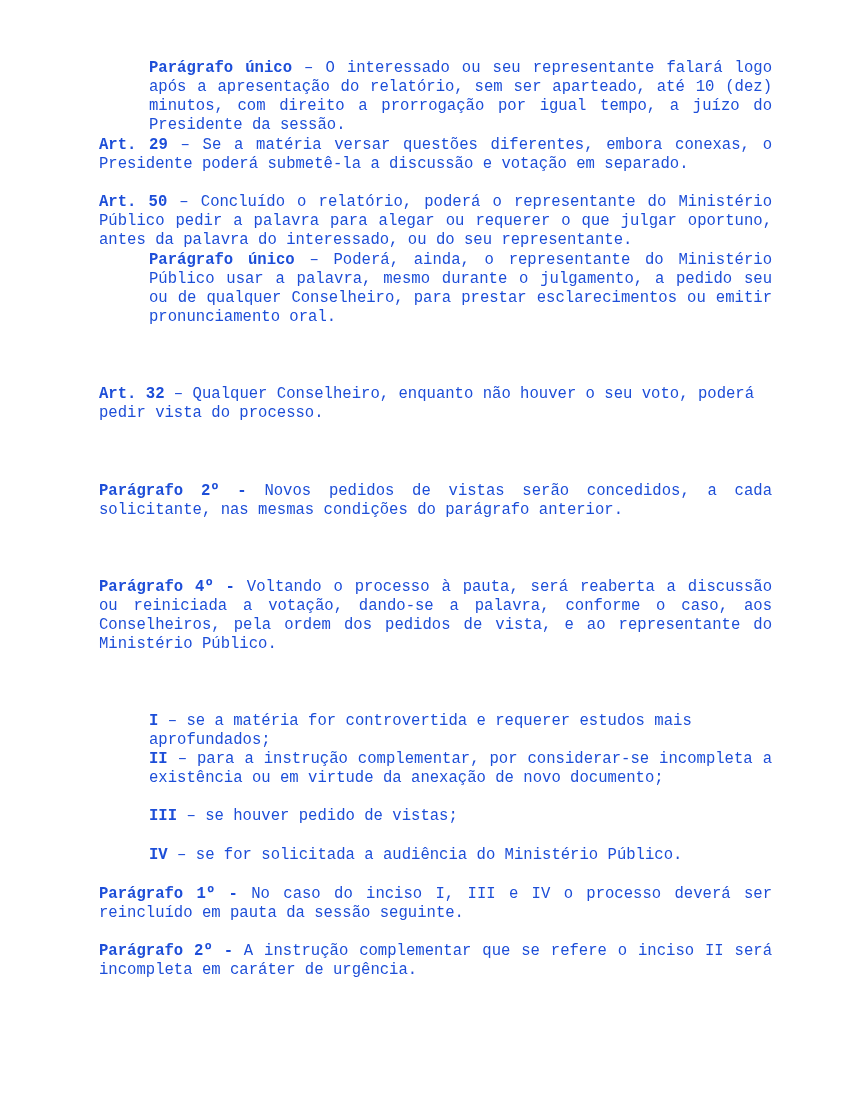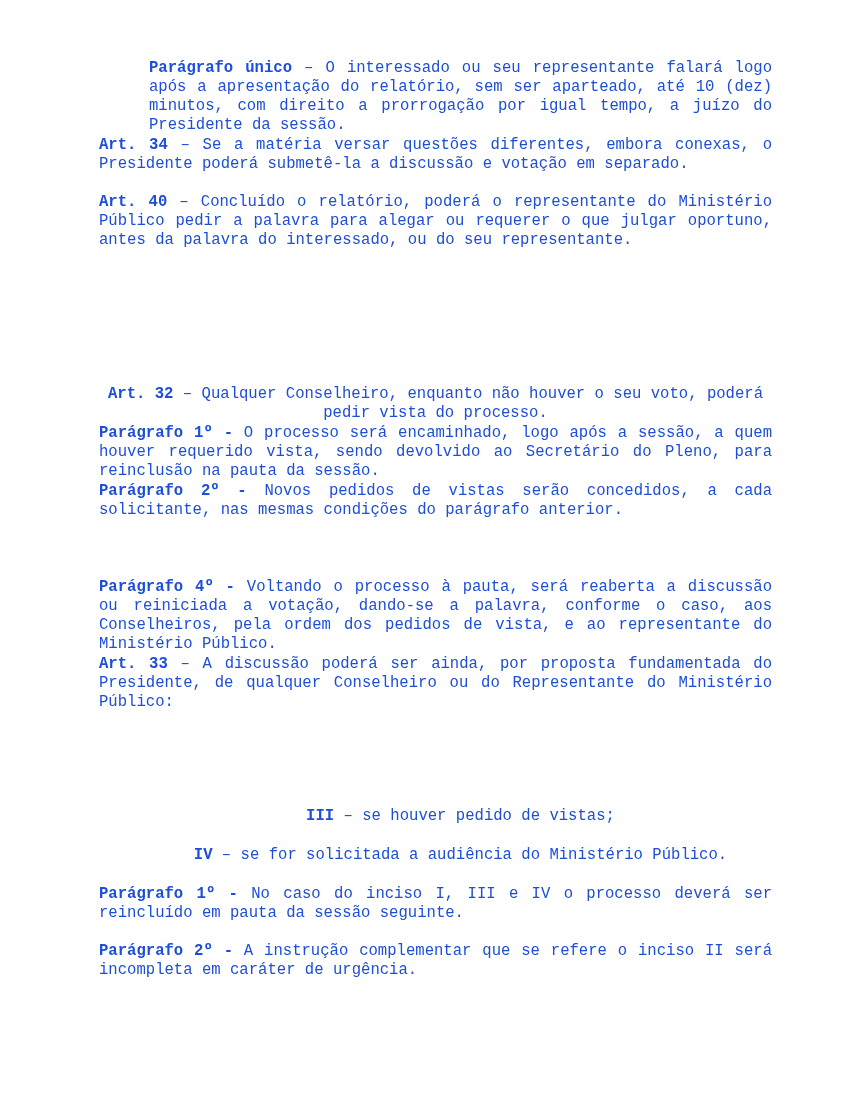--- a/index.html
+++ b/index.html
@@ -4,49 +4,50 @@
 <style>
   html, body { margin: 0; padding: 0; background: #ffffff; }
   body { width: 850px; height: 1100px; position: relative; overflow: hidden; }
   .page {
     position: absolute; left: 0; top: 0; width: 850px; height: 1100px;
     background: #ffffff; color: #1d4ed8;
     font-family: Liberation Mono, monospace; font-size: 15.6px; line-height: 19px;
   }
   .blk { position: absolute; left: 99px; width: 673px; text-align: justify; margin: 0; }
   .blk.indent { left: 149px; width: 623px; }
-  .blk.noj { text-align: center; }
+  .blk.noj { text-align: left; }
   .blk b { font-weight: bold; }
   .last { text-align-last: left; }
 </style>
 </head>
 <body>
 
 <div class="page">
 
   <p class="blk indent last" style="top:59px"><b>Parágrafo único</b><span> – </span><span>O interessado ou seu representante falará logo após a apresentação do relatório, sem ser aparteado, até 10 (dez) minutos, com direito a prorrogação por igual tempo, a juízo do Presidente da sessão.</span></p>
 
-  <p class="blk last" style="top:136px"><b>Art. 34</b><span> – </span><span>Se a matéria versar questões diferentes, embora conexas, o Presidente poderá submetê-la a discussão e votação em separado.</span></p>
+  <p class="blk last" style="top:136px"><b>Art. 29</b><span> – </span><span>Se a matéria versar questões diferentes, embora conexas, o Presidente poderá submetê-la a discussão e votação em separado.</span></p>
 
-  <p class="blk last" style="top:193px"><b>Art. 40</b><span> – </span><span>Concluído o relatório, poderá o representante do Ministério Público pedir a palavra para alegar ou requerer o que julgar oportuno, antes da palavra do interessado, ou do seu representante.</span></p>
+  <p class="blk last" style="top:193px"><b>Art. 50</b><span> – </span><span>Concluído o relatório, poderá o representante do Ministério Público pedir a palavra para alegar ou requerer o que julgar oportuno, antes da palavra do interessado, ou do seu representante.</span></p>
 
+  <p class="blk indent last" style="top:251px"><b>Parágrafo único</b><span> – </span><span>Poderá, ainda, o representante do Ministério Público usar a palavra, mesmo durante o julgamento, a pedido seu ou de qualquer Conselheiro, para prestar esclarecimentos ou emitir pronunciamento oral.</span></p>
 
 
   <p class="blk noj" style="top:385px"><b>Art. 32</b><span> – </span><span>Qualquer Conselheiro, enquanto não houver o seu voto, poderá pedir vista do processo.</span></p>
 
-  <p class="blk last" style="top:424px"><b>Parágrafo 1º -</b><span> </span><span>O processo será encaminhado, logo após a sessão, a quem houver requerido vista, sendo devolvido ao Secretário do Pleno, para reinclusão na pauta da sessão.</span></p>
 
   <p class="blk last" style="top:482px"><b>Parágrafo 2º -</b><span> </span><span>Novos pedidos de vistas serão concedidos, a cada solicitante, nas mesmas condições do parágrafo anterior.</span></p>
 
 
   <p class="blk last" style="top:578px"><b>Parágrafo 4º -</b><span> </span><span>Voltando o processo à pauta, será reaberta a discussão ou reiniciada a votação, dando-se a palavra, conforme o caso, aos Conselheiros, pela ordem dos pedidos de vista, e ao representante do Ministério Público.</span></p>
 
-  <p class="blk last" style="top:655px"><b>Art. 33</b><span> – </span><span>A discussão poderá ser ainda, por proposta fundamentada do Presidente, de qualquer Conselheiro ou do Representante do Ministério Público:</span></p>
 
+  <p class="blk indent noj" style="top:712px"><b>I</b><span> – </span><span>se a matéria for controvertida e requerer estudos mais aprofundados;</span></p>
 
+  <p class="blk indent last" style="top:750px"><b>II</b><span> – </span><span>para a instrução complementar, por considerar-se incompleta a existência ou em virtude da anexação de novo documento;</span></p>
 
   <p class="blk indent noj" style="top:846px"><b>IV</b><span> – </span><span>se for solicitada a audiência do Ministério Público.</span></p>
 
   <p class="blk indent noj" style="top:807px"><b>III</b><span> – </span><span>se houver pedido de vistas;</span></p>
 
   <p class="blk last" style="top:885px"><b>Parágrafo 1º -</b><span> </span><span>No caso do inciso I, III e IV o processo deverá ser reincluído em pauta da sessão seguinte.</span></p>
 
   <p class="blk last" style="top:942px"><b>Parágrafo 2º -</b><span> </span><span>A instrução complementar que se refere o inciso II será incompleta em caráter de urgência.</span></p>
 
 

